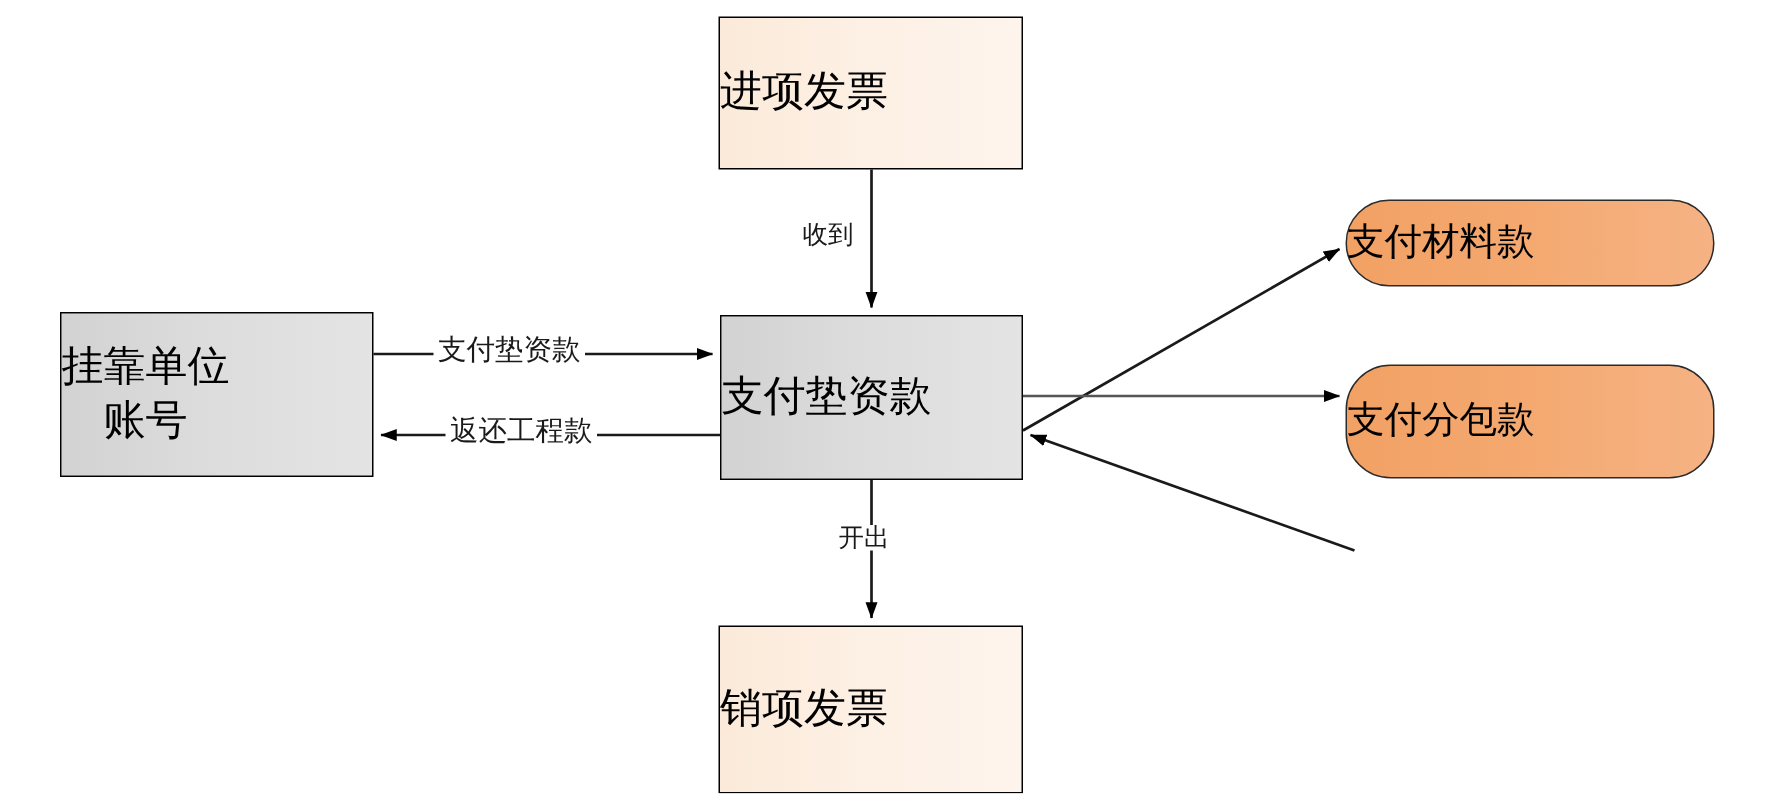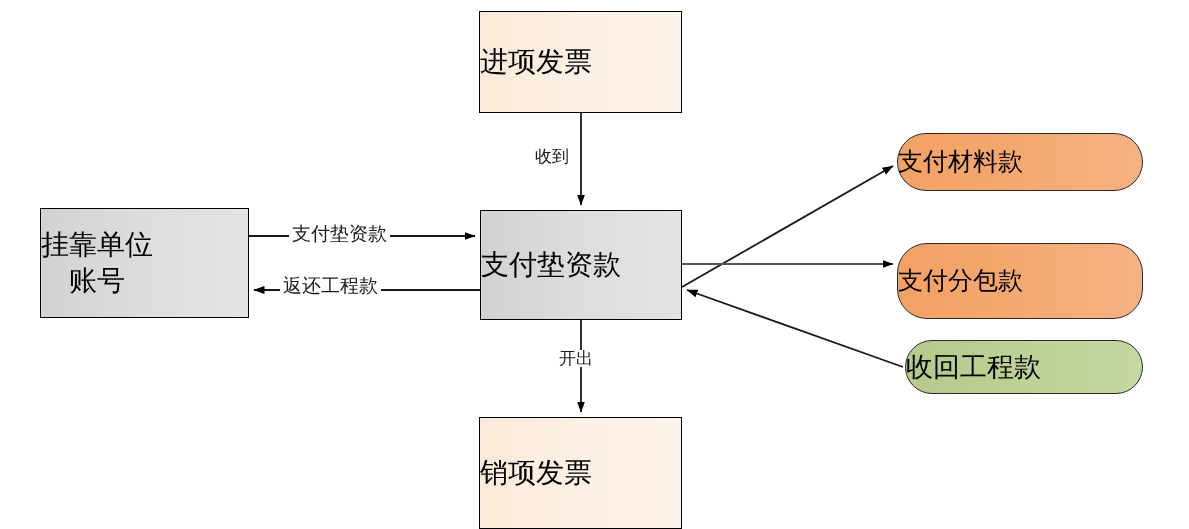--- a/index.html
+++ b/index.html
@@ -121,29 +121,26 @@
   </div>
 
   <div class="node pill-orange" style="left:897px; top:133px; width:246px; height:58px;">
     <span class="node-label">支付材料款</span>
   </div>
 
   <div class="node pill-orange" style="left:897px; top:243px; width:246px; height:76px;">
     <span class="node-label">支付分包款</span>
   </div>
 
-  <div class="node pill-green" style="left:905px; top:340px; width:238px; height:54px;">
-    <span class="node-label">收回工程款</span>
-  </div>
 
   <div class="node rect-cream" style="left:479px; top:417px; width:203px; height:112px;">
     <span class="node-label">销项发票</span>
   </div>
 
   <div class="edge-label small" style="left:532px; top:148px;">收到</div>
 
   <div class="edge-label" style="left:289px; top:224px;">支付垫资款</div>
 
-  <div class="edge-label" style="left:280px; top:278px;font-family:Liberation Mono, monospace;">返还工程款</div>
+  <div class="edge-label" style="left:297px; top:278px;">返还工程款</div>
 
   <div class="edge-label small" style="left:556px; top:350px;">开出</div>
 
 </div>
 
 </body></html>

